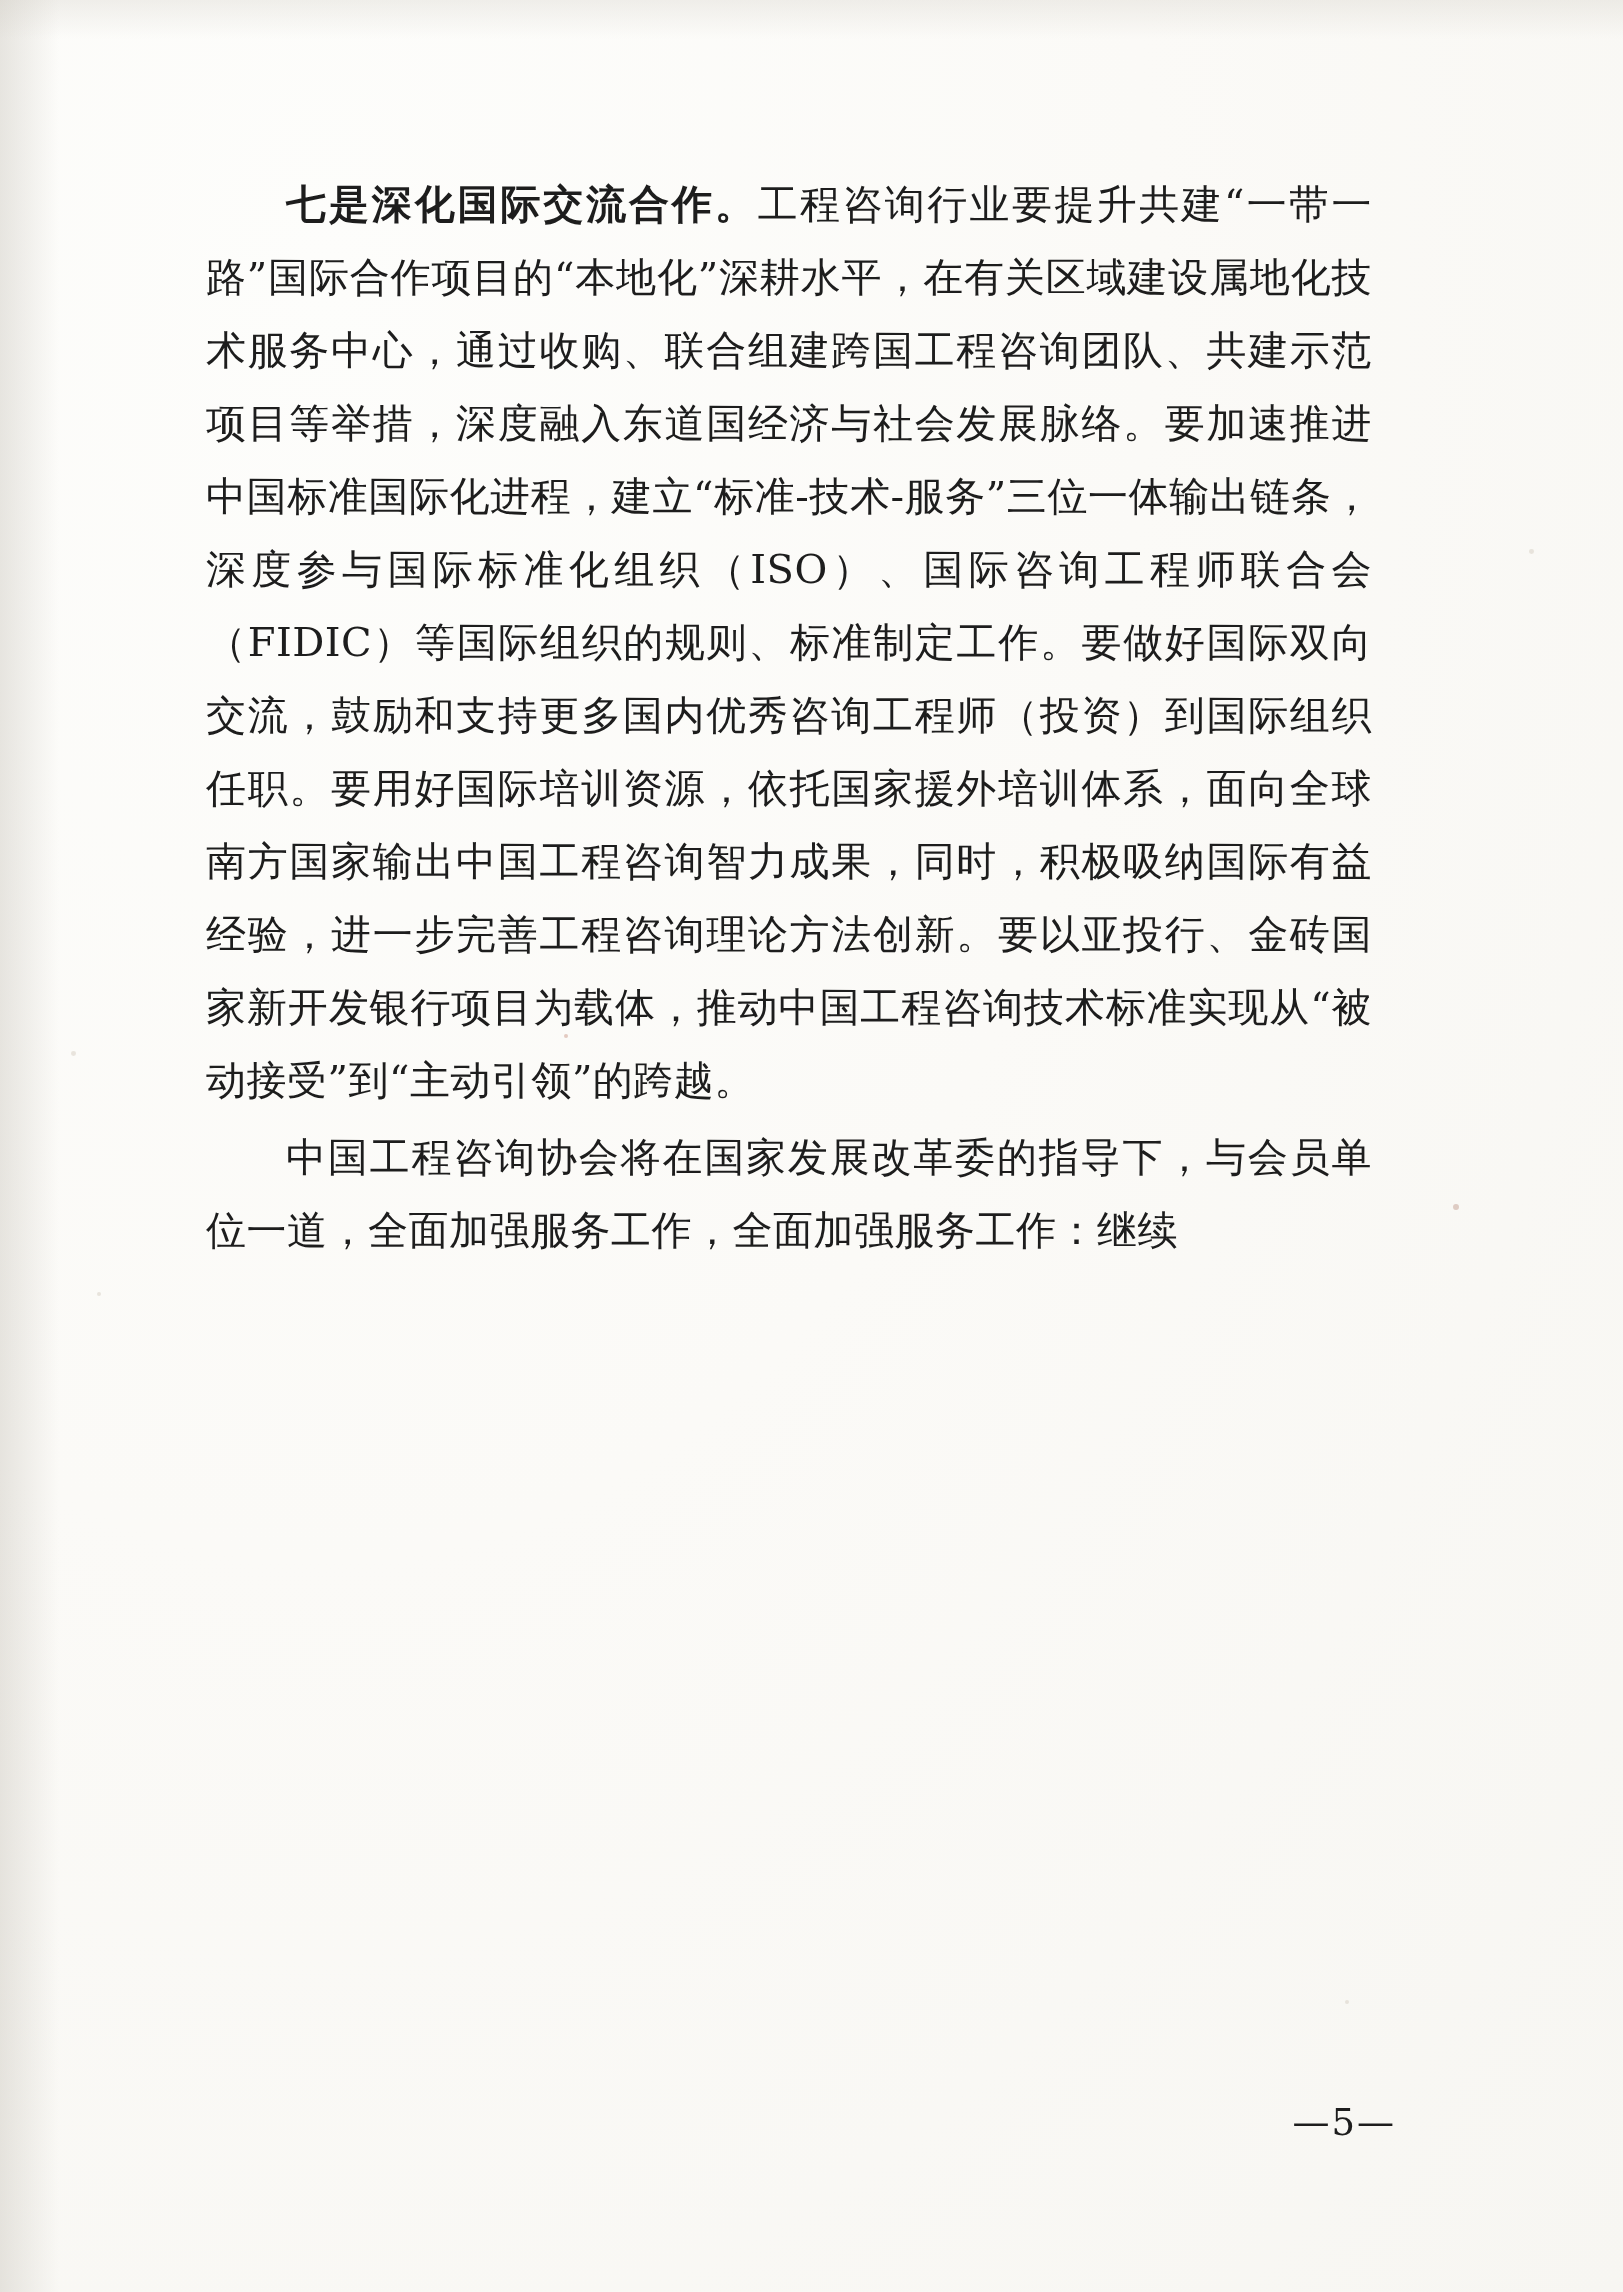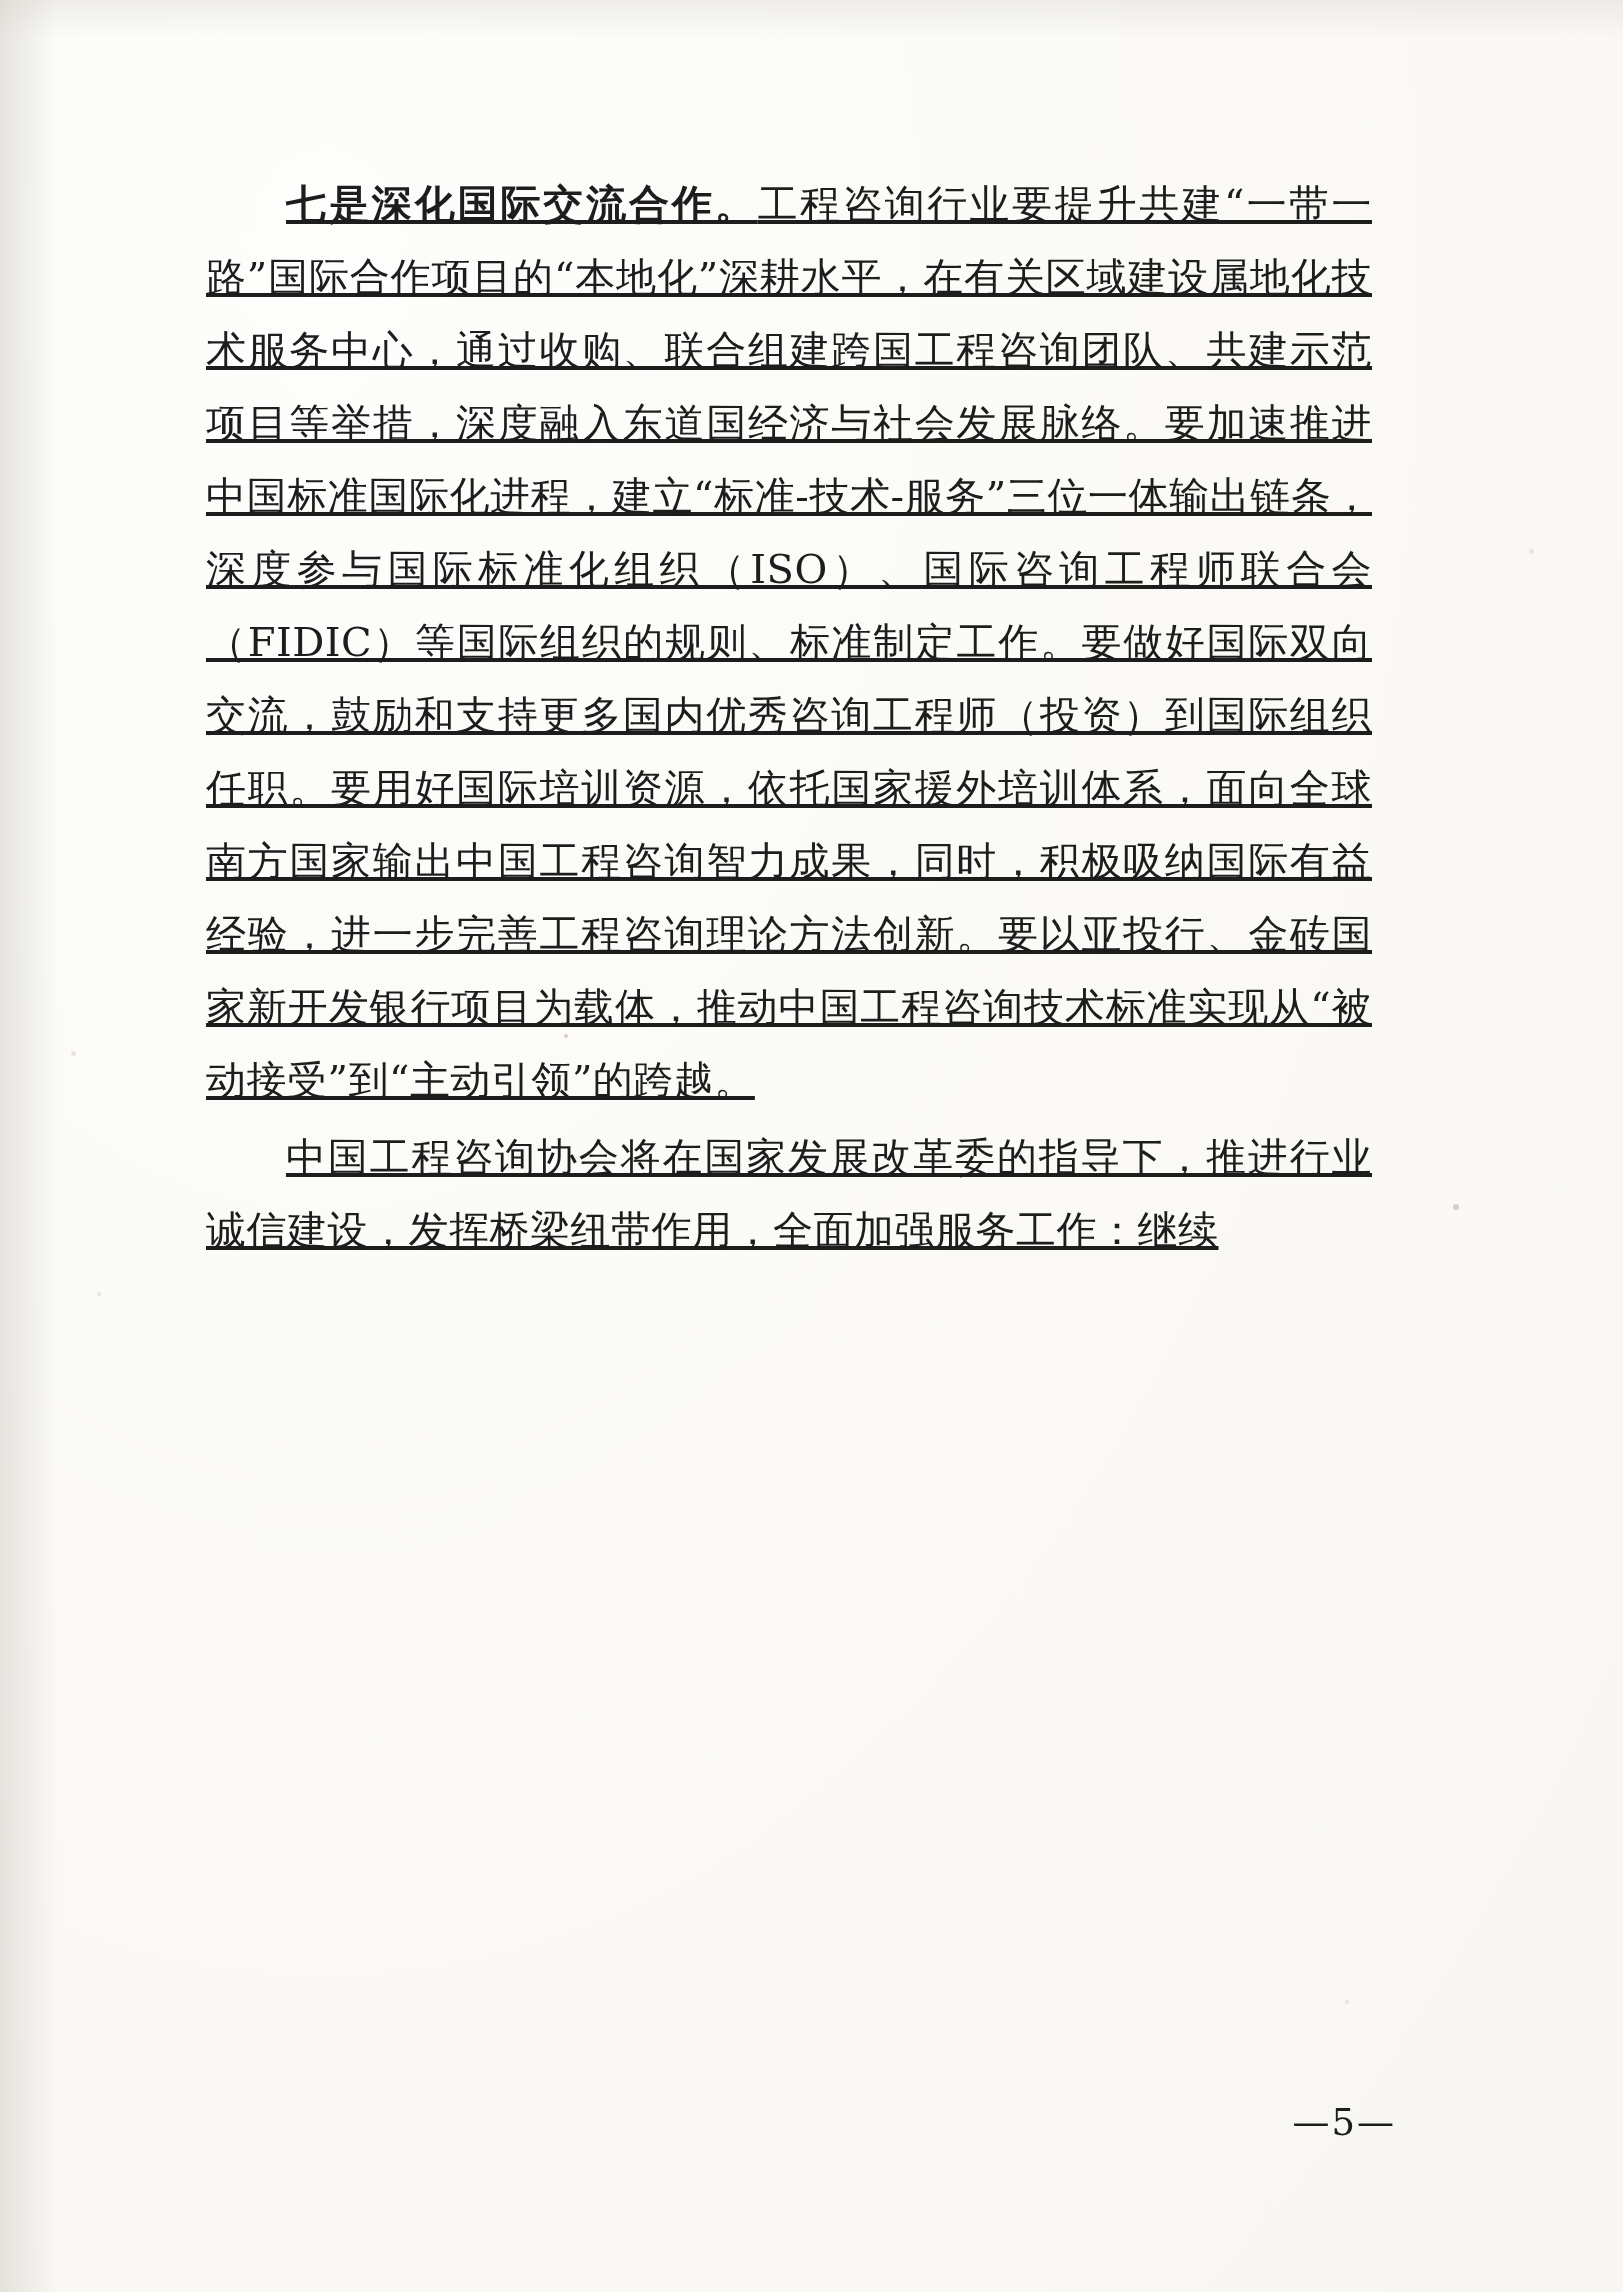--- a/index.html
+++ b/index.html
@@ -39,21 +39,20 @@
     font-size: 40px;
     line-height: 73px;
     color: #1d1d1d;
     text-align: justify;
     text-justify: inter-ideograph;
     letter-spacing: 0.5px;
     font-family: "DejaVu Serif", "Liberation Serif", serif;
   }
   p.indent {
     text-indent: 80px;
-    text-decoration: underline;
   }
   .lead {
     font-weight: bold;
     letter-spacing: 1px;
   }
   .page-number {
     position: absolute;
     right: 227px;
     bottom: 149px;
     font-size: 37px;
@@ -87,20 +86,20 @@
   <div class="speck" style="left:1453px;top:1204px;width:5.9px;height:5.9px;background:#c9a79a;"></div>
   <div class="speck" style="left:1345px;top:2000px;width:3.9px;height:3.9px;"></div>
   <div class="speck" style="left:564px;top:1034px;width:3.9px;height:3.9px;background:#cfa293;"></div>
   <div class="speck" style="left:1529px;top:549px;width:4.9px;height:4.9px;"></div>
 
   <div class="content">
 
     <p class="para indent"><span class="lead">七是深化国际交流合作。</span><span>工程咨询行业要提升共建“一带一路”国际合作项目的“本地化”深耕水平，在有关区域建设属地化技术服务中心，通过收购、联合组建跨国工程咨询团队、共建示范项目等举措，深度融入东道国经济与社会发展脉络。要加速推进中国标准国际化进程，建立“标准-技术-服务”三位一体输出链条，深度参与国际标准化组织（ISO）、国际咨询工程师联合会（FIDIC）等国际组织的规则、标准制定工作。要做好国际双向交流，鼓励和支持更多国内优秀咨询工程师（投资）到国际组织任职。要用好国际培训资源，依托国家援外培训体系，面向全球南方国家输出中国工程咨询智力成果，同时，积极吸纳国际有益经验，进一步完善工程咨询理论方法创新。要以亚投行、金砖国家新开发银行项目为载体，推动中国工程咨询技术标准实现从“被动接受”到“主动引领”的跨越。</span></p>
 
 
-    <p class="para indent"><span>中国工程咨询协会将在国家发展改革委的指导下，推进行业诚信建设，发挥桥梁纽带作用，全面加强服务工作：继续</span></p>
+    <p class="para indent"><span>中国工程咨询协会将在国家发展改革委的指导下，与会员单位一道，全面加强服务工作，全面加强服务工作：继续</span></p>
 
   </div>
 
   <div class="page-number">—5—</div>
 
 </div>
 
 
 </body></html>

